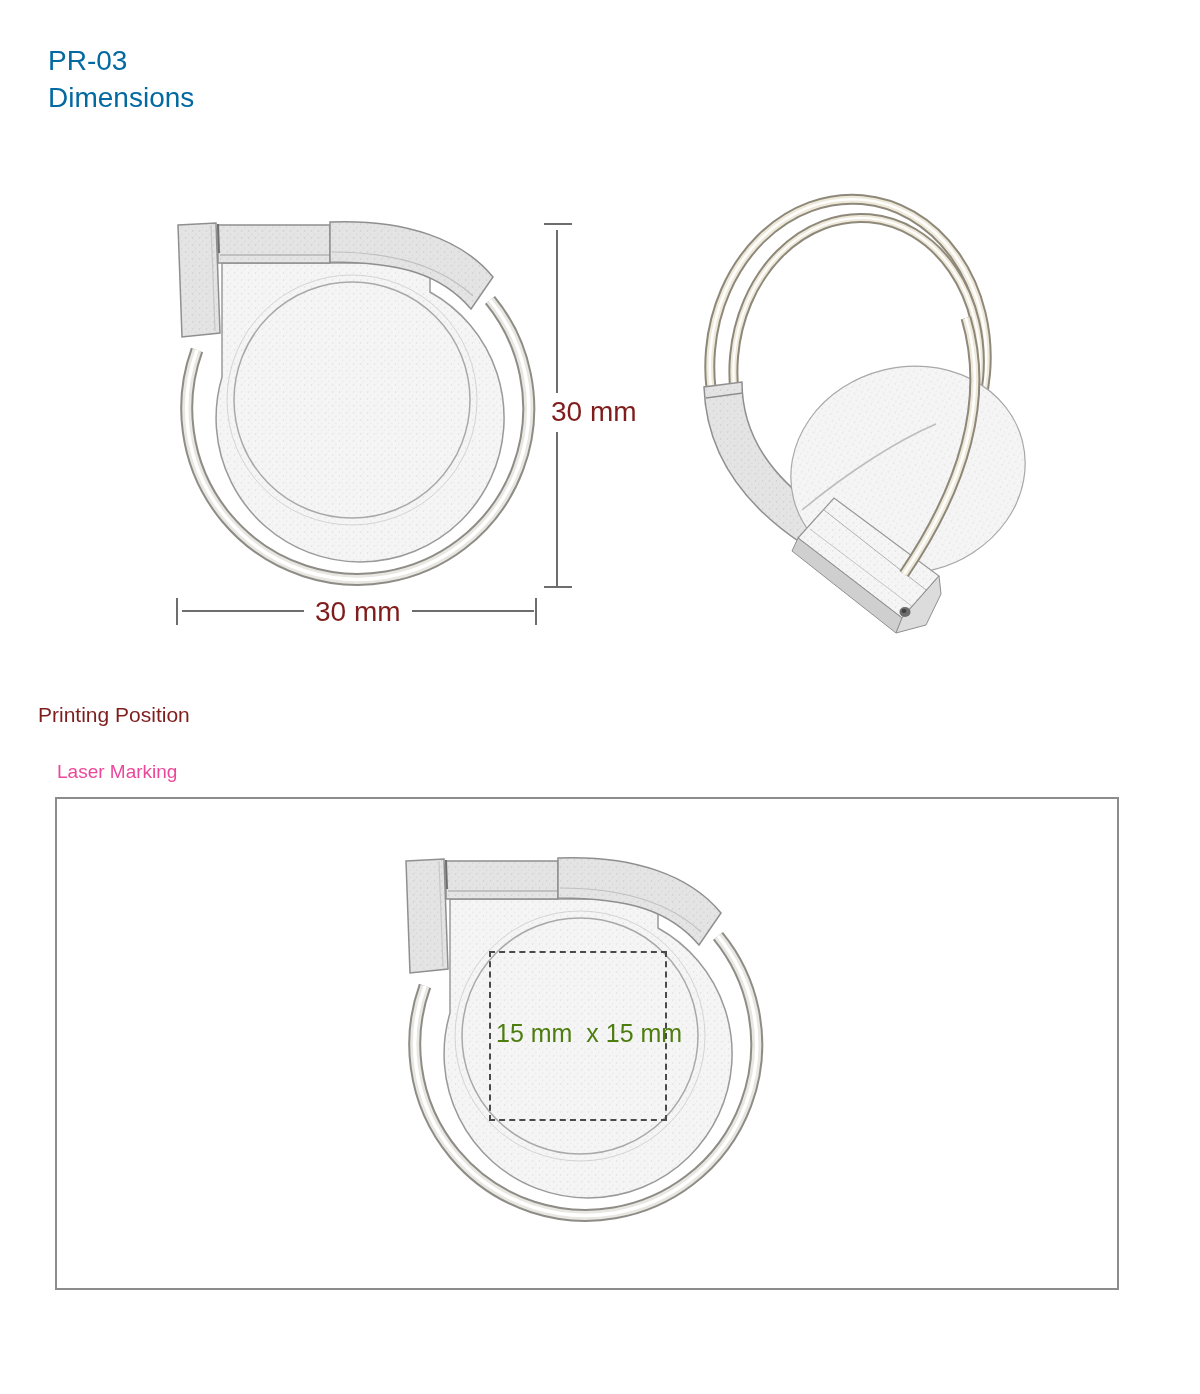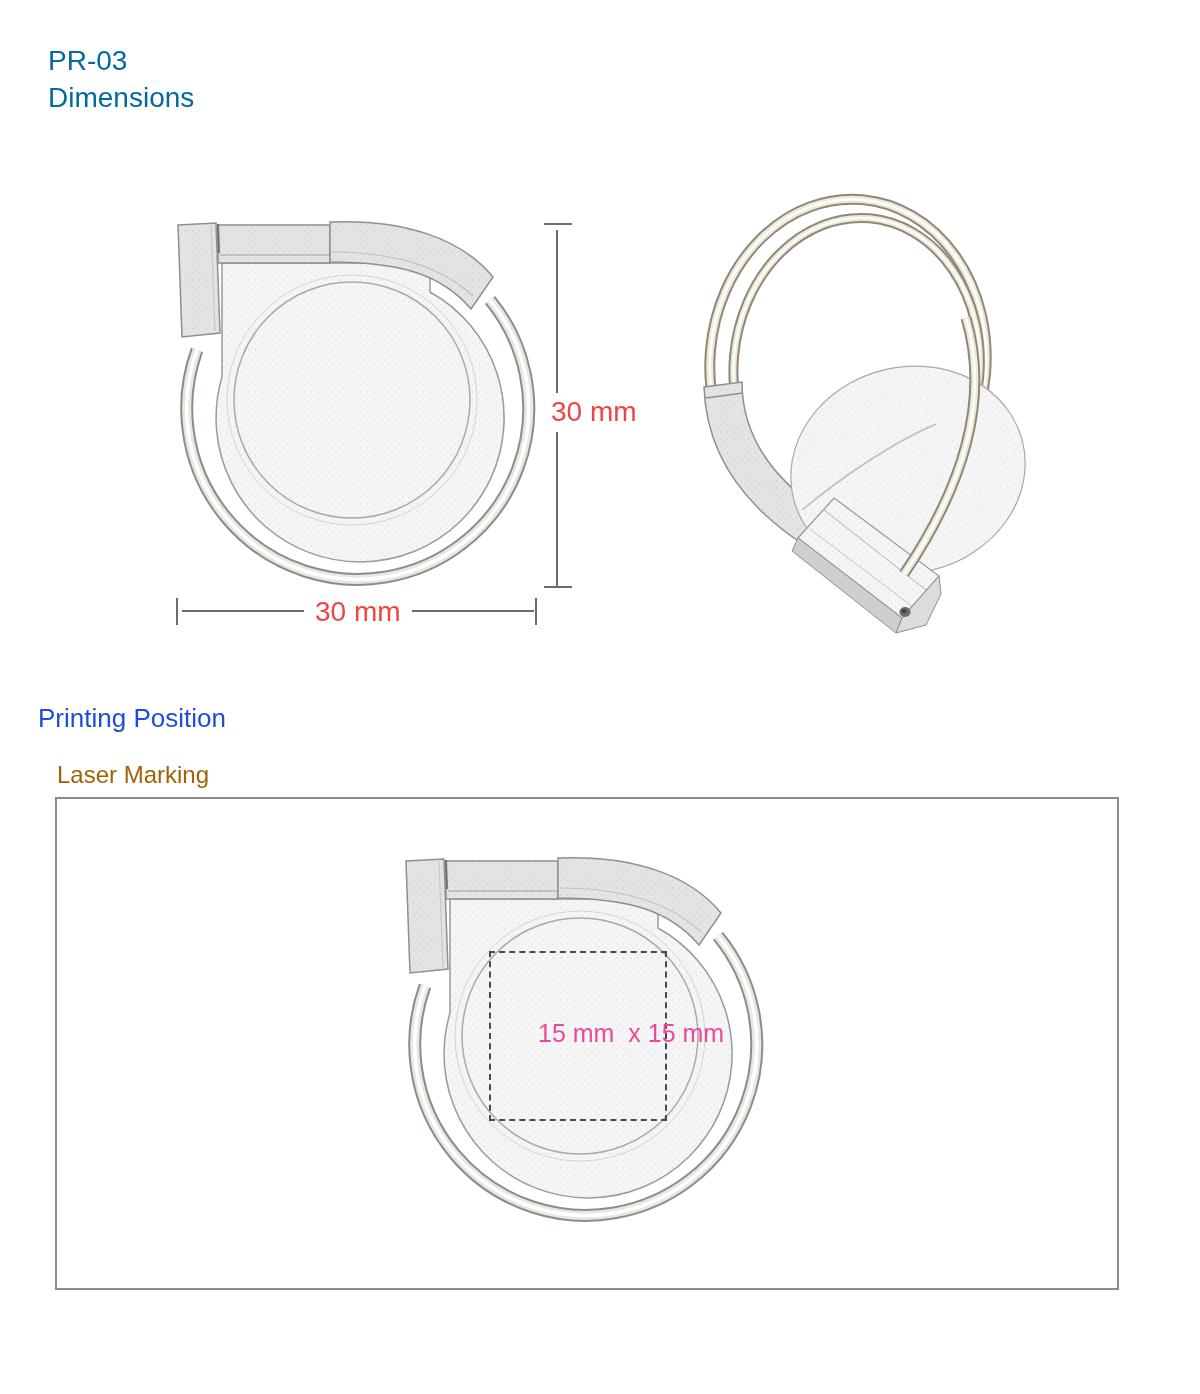--- a/index.html
+++ b/index.html
@@ -2,34 +2,34 @@
 <html><head>
 <meta charset="utf-8">
 <style>
   html,body{margin:0;padding:0;}
   body{
     width:1200px;height:1394px;position:relative;background:#ffffff;
     font-family:"Liberation Sans",sans-serif;color:#545454;overflow:hidden;
   }
   .abs{position:absolute;}
   .page-title{left:48px;top:42px;font-size:28px;line-height:37px;color:#0369a1;}
-  .section-title{left:38px;top:703px;font-size:26px;color:#1d4ed8;}
-  .method-label{left:57px;top:761px;font-size:24px;color:#a16207;}
+  .section-title{left:38px;top:703px;font-size:21px;color:#7f1d1d;}
+  .method-label{left:57px;top:761px;font-size:19px;color:#ec4899;}
   .dim-line{position:absolute;background:#6d6d6d;}
-  .dim-label{position:absolute;font-size:28px;color:#ef4444;line-height:32px;white-space:pre;}
+  .dim-label{position:absolute;font-size:28px;color:#7f1d1d;line-height:32px;white-space:pre;}
   .print-box{
     position:absolute;left:55px;top:797px;width:1060px;height:489px;
     border:2px solid #8c8c8c;background:#ffffff;
   }
   .dashed-area{
     position:absolute;left:489px;top:951px;width:174px;height:166px;
     border:2px dashed #4a4a4a;
   }
   .dashed-area-label{
-    position:absolute;left:5px;top:66px;font-size:25px;color:#ec4899;white-space:pre;margin-left:42px;
+    position:absolute;left:5px;top:66px;font-size:25px;color:#4d7c0f;white-space:pre;
   }
   svg{position:absolute;overflow:visible;}
 </style>
 </head>
 <body>
 
 <div class="abs page-title">
   <div>PR-03</div>
   <div>Dimensions</div>
 </div>

